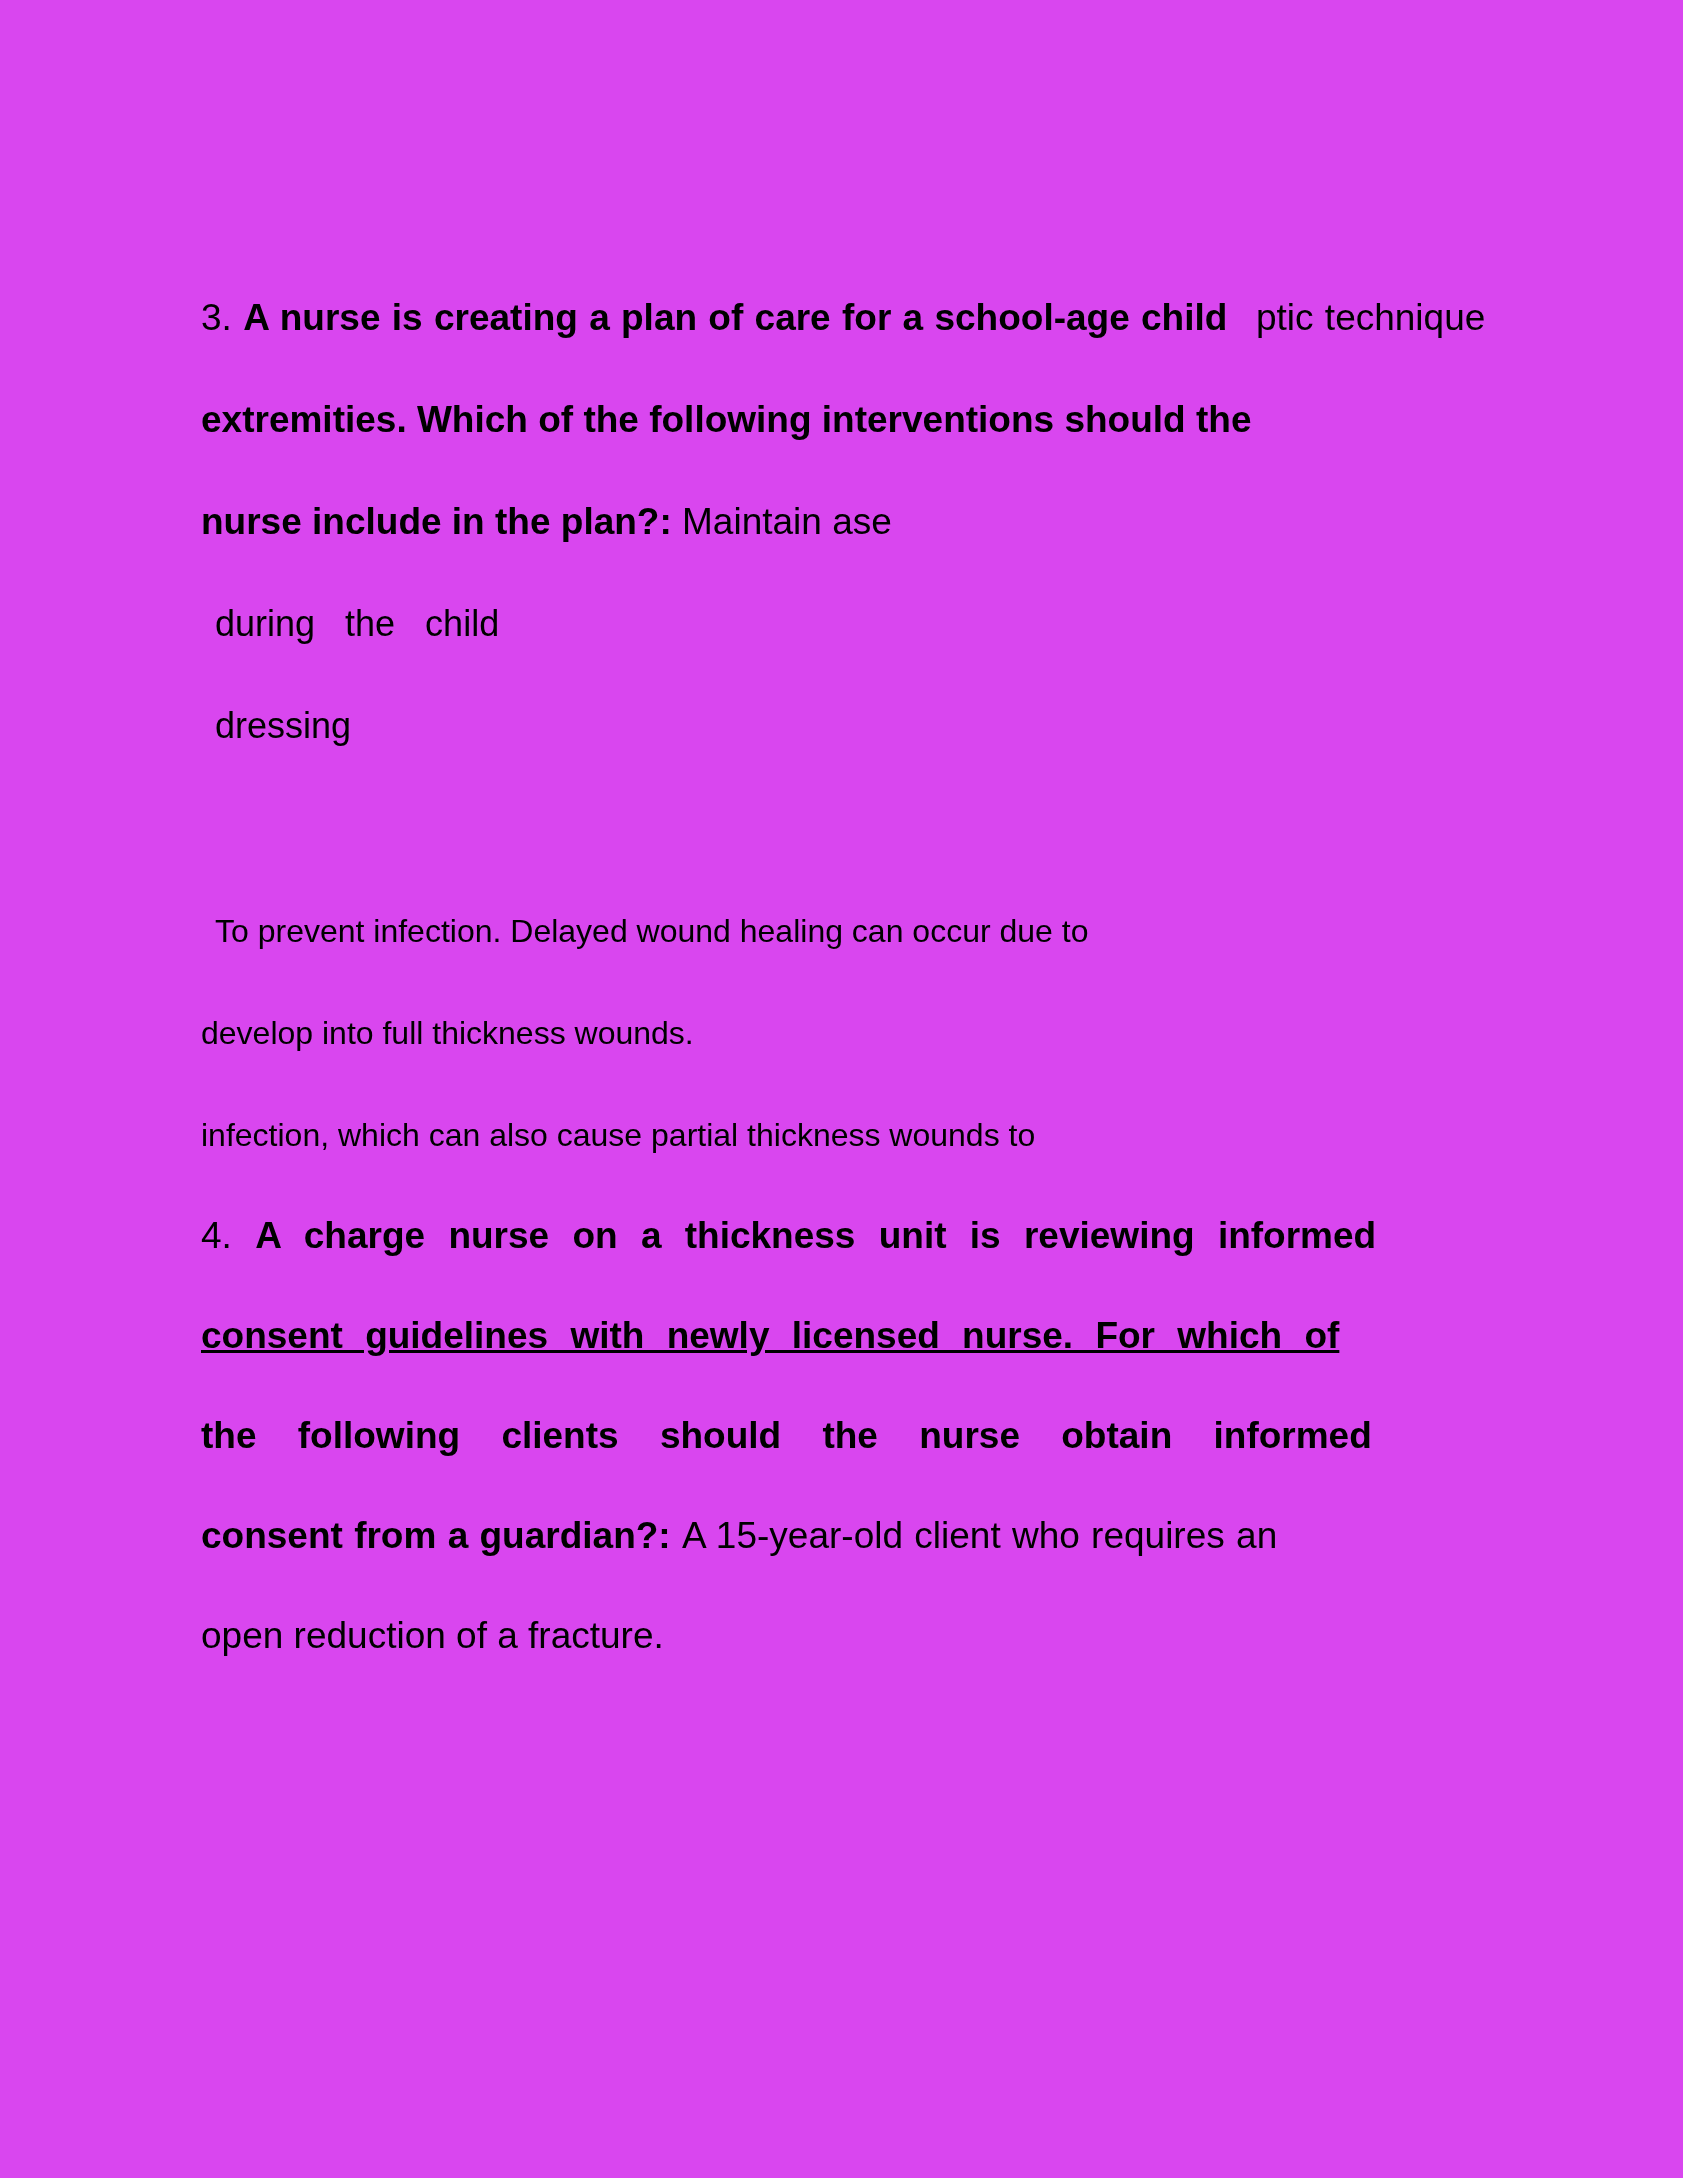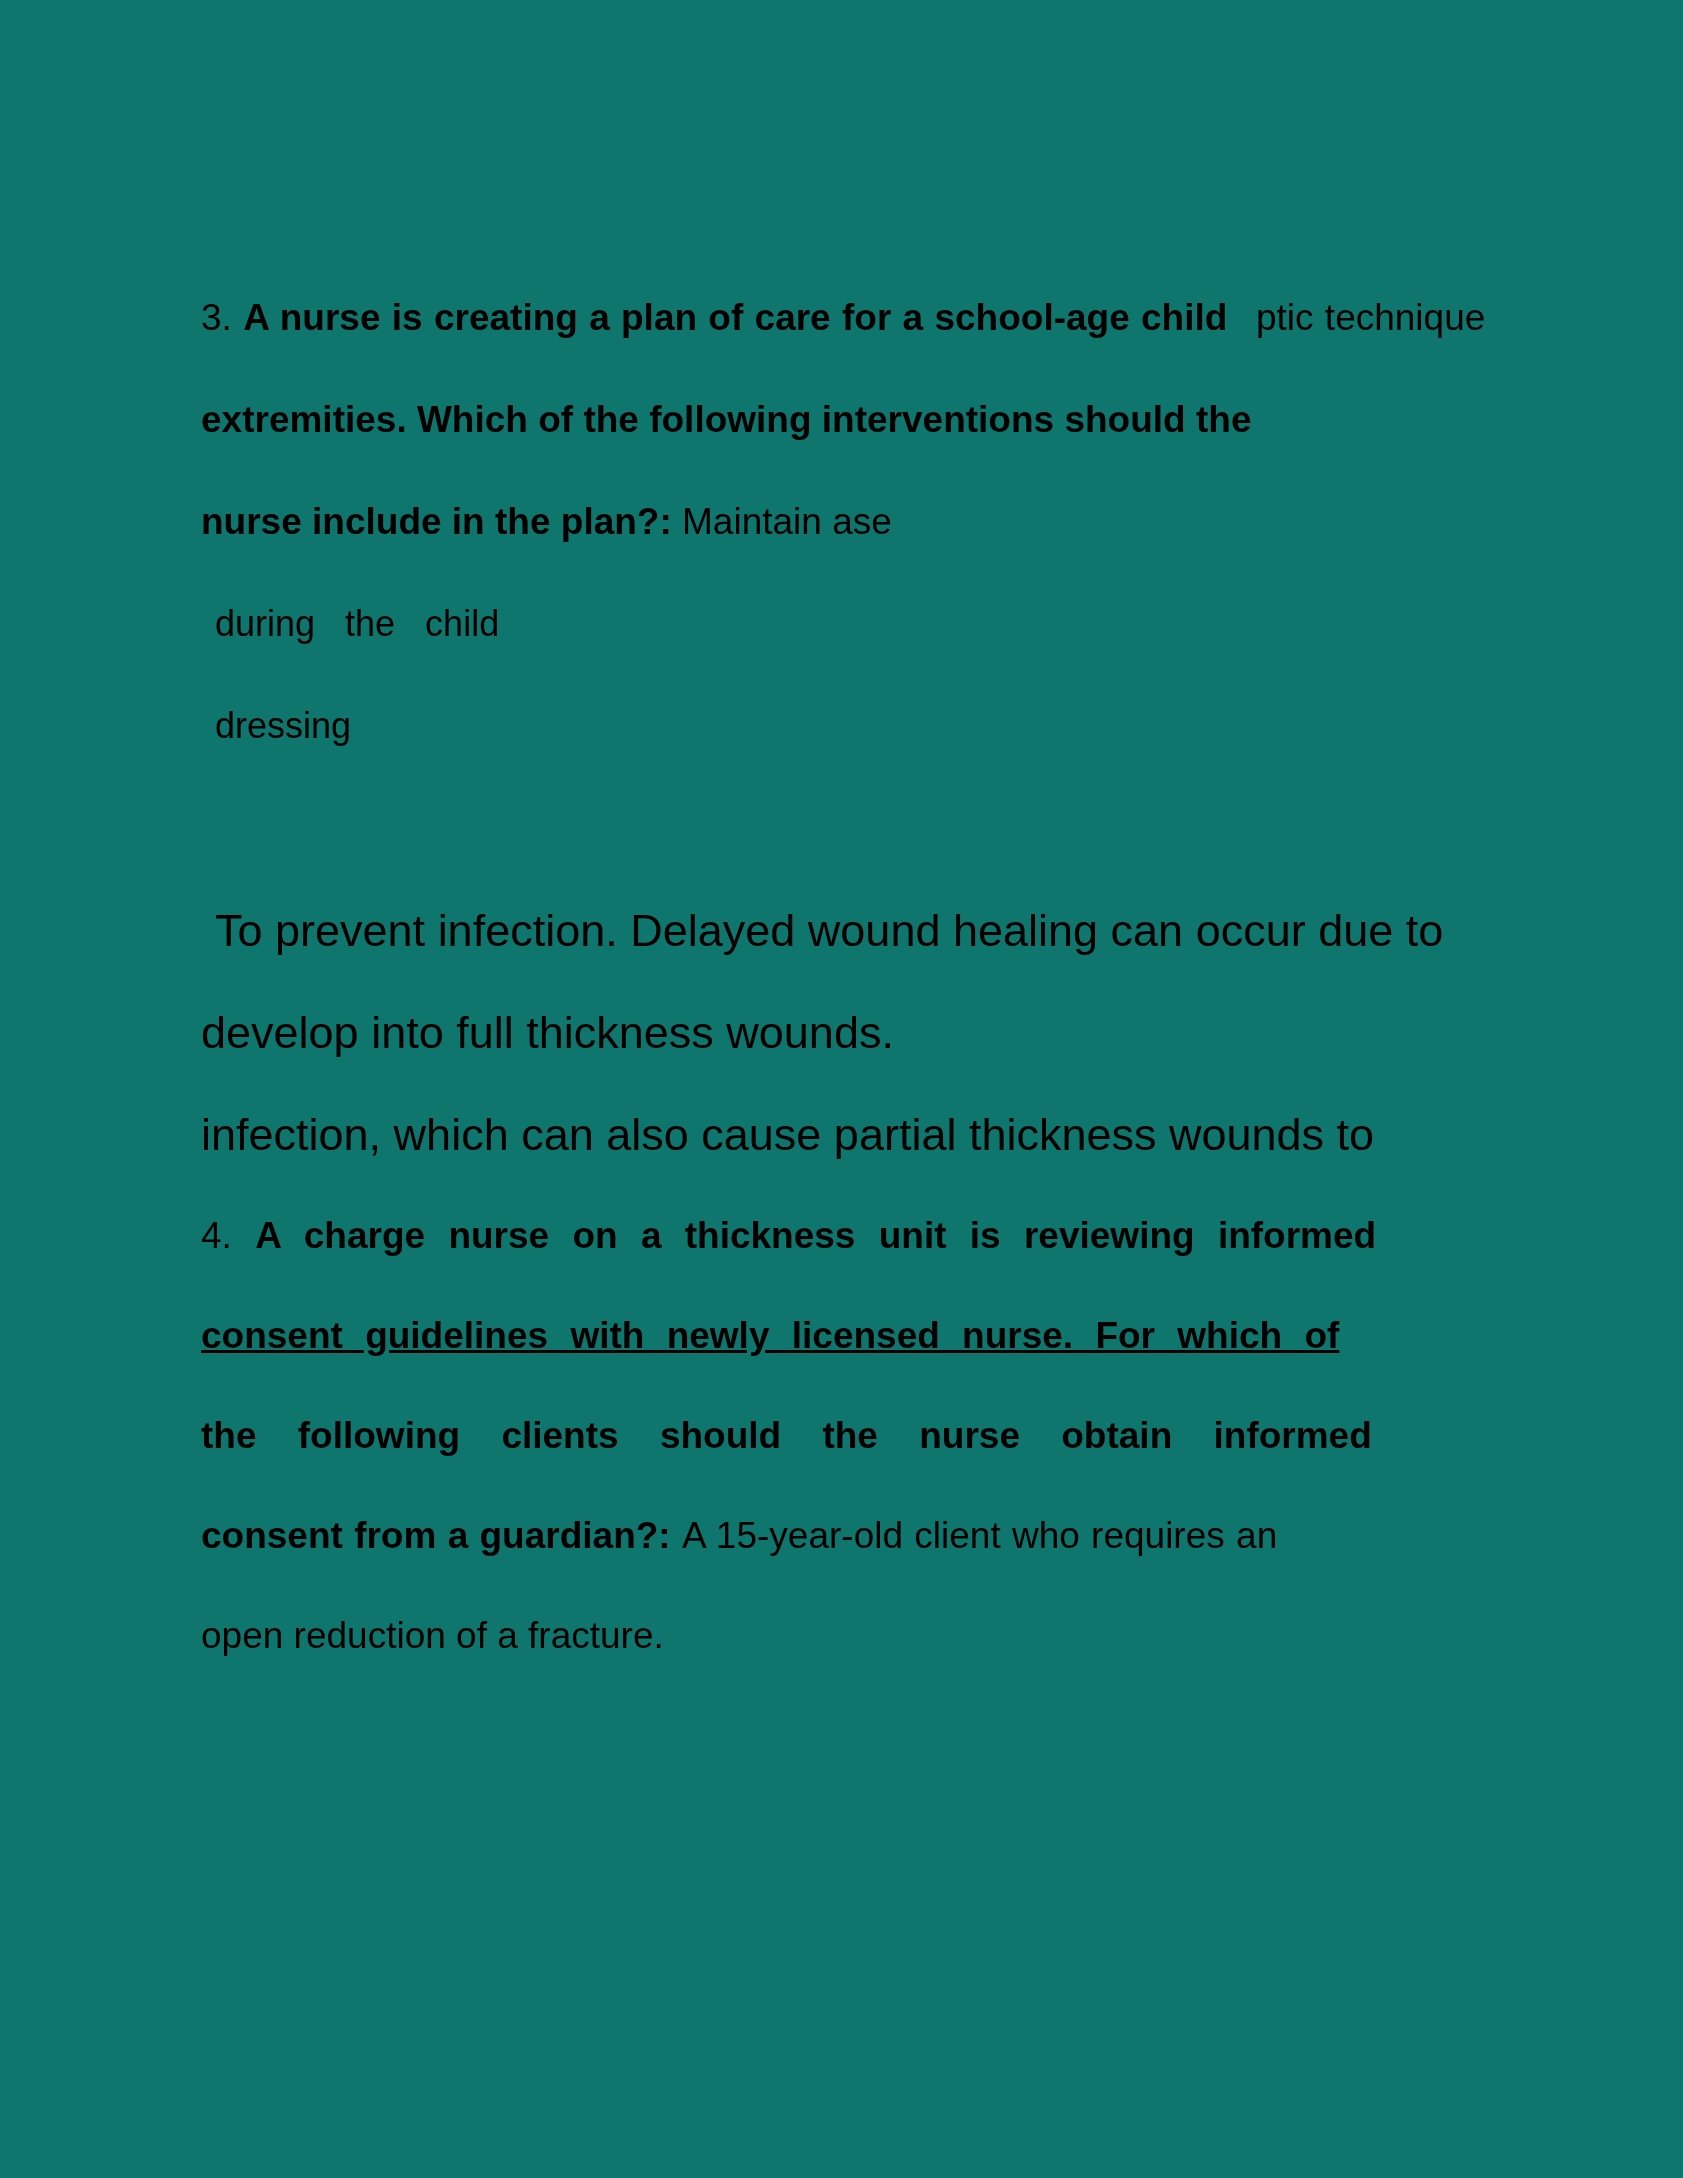--- a/index.html
+++ b/index.html
@@ -9,21 +9,21 @@
     background: #ffffff;
   }
   body {
     font-family: "Liberation Sans", sans-serif;
     color: #000000;
   }
   .page {
     position: relative;
     width: 1683px;
     height: 2178px;
-    background: #0f766e;
+    background: #d946ef;
     overflow: hidden;
   }
   .doc-body {
     position: absolute;
     left: 201px;
     top: 267px;
     width: 1277px;
   }
 
   
@@ -58,21 +58,21 @@
     position: relative;
     margin-left: 14px;
     margin-top: 0px;
   }
   .sub-block .line { font-size: 36px; }
   .sub-block .wide { word-spacing: 20px; }
 
   .spacer-gap { height: 103px; }
 
   
-  .rationale .line { font-size: 45px; }
+  .rationale .line { font-size: 32px; }
   .lead-space { padding-left: 14px; }
 
   
   .q4 { margin-top: 0px; }
   .q4 .line { font-size: 37px; }
   .q4 .js-a { word-spacing: 13px; }
   .q4 .js-b { word-spacing: 12px; text-decoration: underline; }
   .q4 .js-c { word-spacing: 31px; }
   .q4 .js-d { word-spacing: 1px; }
 </style>

